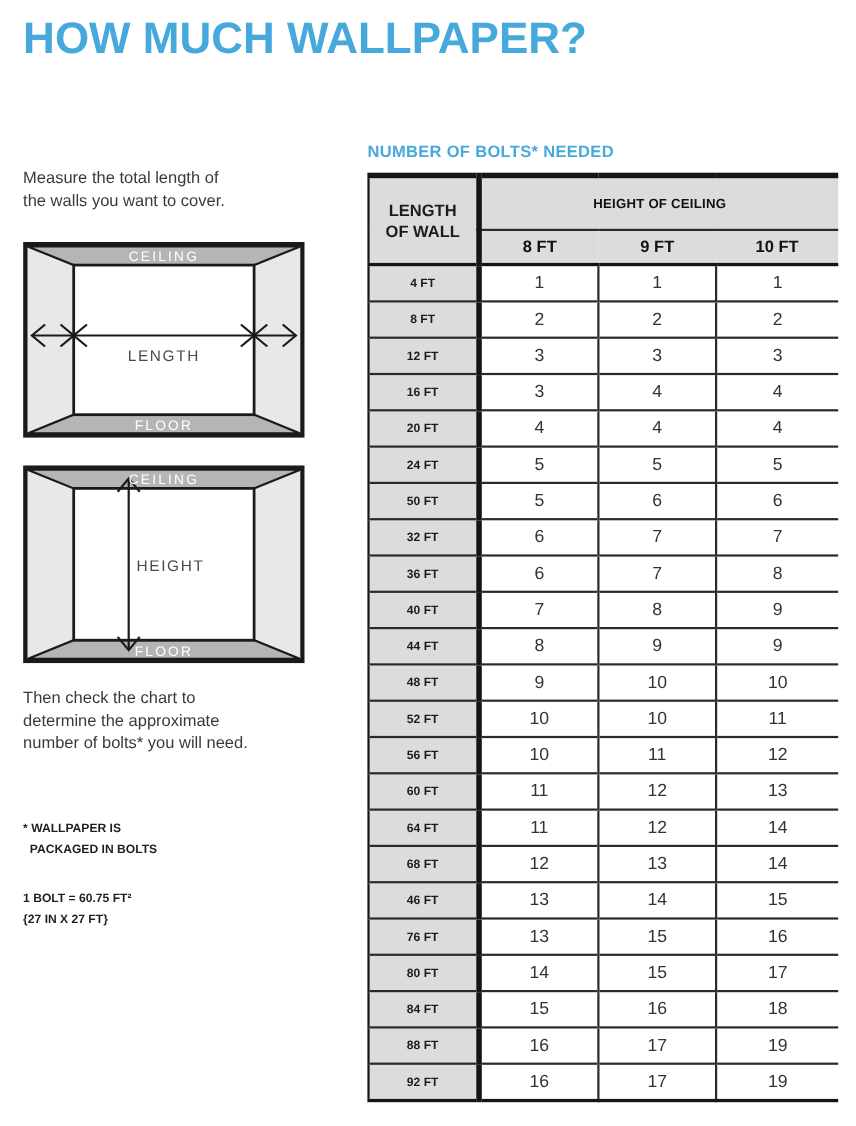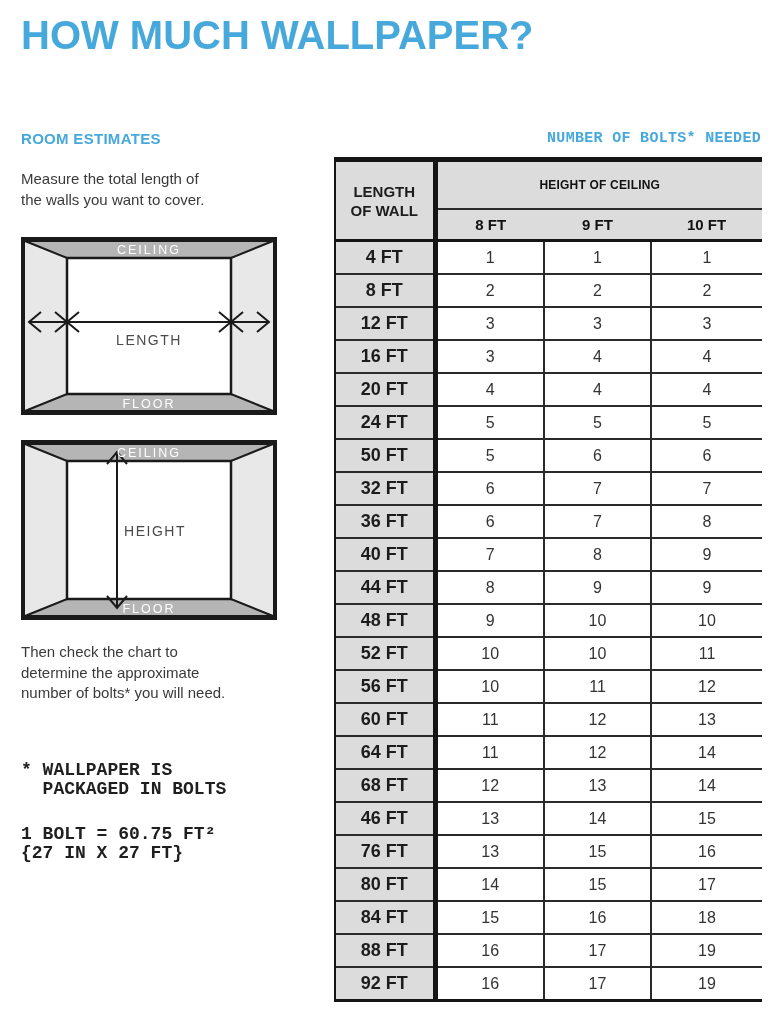--- a/index.html
+++ b/index.html
@@ -9,28 +9,28 @@
   }
   .page-title {
     position:absolute; left:21px; top:13px; margin:0;
     font-size:40px; font-weight:bold; color:#47a9db; letter-spacing:0px;
   }
   .left-col  { position:absolute; left:21px;  top:130px; width:292px; }
   .right-col { position:absolute; left:334px; top:130px; width:427px; }
   .section-heading {
     margin:0; font-size:15px; font-weight:bold; color:#47a9db; letter-spacing:0.3px;
   }
-  .right-col .section-heading { text-align:right;font-family:Liberation Mono, monospace; }
+  .right-col .section-heading { text-align:left; }
   .body-text {
     margin:22px 0 0 0; font-size:15px; line-height:20.5px; color:#3a3a3a;
     white-space:pre-wrap;
   }
   .bold-note {
-    margin:25px 0 0 0; font-size:18px; line-height:19.5px; color:#1f1f1f;
-    font-weight:bold; white-space:pre-wrap;font-family:Liberation Mono, monospace;
+    margin:25px 0 0 0; font-size:11px; line-height:19.5px; color:#1f1f1f;
+    font-weight:bold; white-space:pre-wrap;
   }
   .footnote { margin-top:57px; }
   .diagram { display:block; margin-top:27px; }
   .diagram2 { margin-top:25px; }
   .diagram text {
     font-family:"Liberation Sans","DejaVu Sans",sans-serif;
   }
   .plane-label { font-size:12.5px; fill:#ffffff; letter-spacing:2px; }
   .dim-label   { font-size:14px;   fill:#4a4a4a; letter-spacing:1.5px; }
 
@@ -44,39 +44,38 @@
     font-size:15px; line-height:19px; font-weight:bold; color:#1c1c1c; white-space:pre-line;
   }
   th.group-head {
     background:#dcdcdc; height:46px; font-size:12px; font-weight:bold; color:#111111;
     border-bottom:2px solid #2a2a2a; letter-spacing:0.2px;
   }
   th.sub-head {
     background:#dcdcdc; height:29px; font-size:15px; font-weight:bold; color:#111111;
   }
   .bolts-table tbody th {
-    background:#dcdcdc; height:31px; font-size:18px; font-weight:bold; color:#1c1c1c;
+    background:#dcdcdc; height:31px; font-size:11px; font-weight:bold; color:#1c1c1c;
     border-left:2px solid #151515; border-right:5px solid #151515; border-top:2px solid #2a2a2a;
   }
   .bolts-table tbody td {
     height:31px; font-size:16px; color:#333333; border-top:2px solid #2a2a2a; background:#ffffff;
   }
   .bolts-table tbody td + td { border-left:2px solid #2a2a2a; }
   .bolts-table tbody tr:first-child th,
   .bolts-table tbody tr:first-child td { border-top:3px solid #151515; }
 </style>
 </head>
 <body>
 
 <div class="page">
 
   <h1 class="page-title">HOW MUCH WALLPAPER?</h1>
 
   <div class="left-col">
-    <h2 class="section-heading">ROOM ESTIMATES</h2>
 
     <p class="body-text">Measure the total length of
 the walls you want to cover.</p>
 
     <svg class="diagram" width="256" height="178" viewBox="0 0 256 178">
       <rect x="2" y="2" width="252" height="174" fill="#e8e8e8" stroke="#1a1a1a" stroke-width="4"></rect>
       <polygon points="4,4 252,4 210,21 46,21" fill="#b5b5b5" stroke="#1a1a1a" stroke-width="2"></polygon>
       <polygon points="4,174 252,174 210,157 46,157" fill="#b5b5b5" stroke="#1a1a1a" stroke-width="2"></polygon>
       <rect x="46" y="21" width="164" height="136" fill="#ffffff" stroke="#1a1a1a" stroke-width="2.5"></rect>
       <g stroke="#1a1a1a" stroke-width="2" fill="none">

